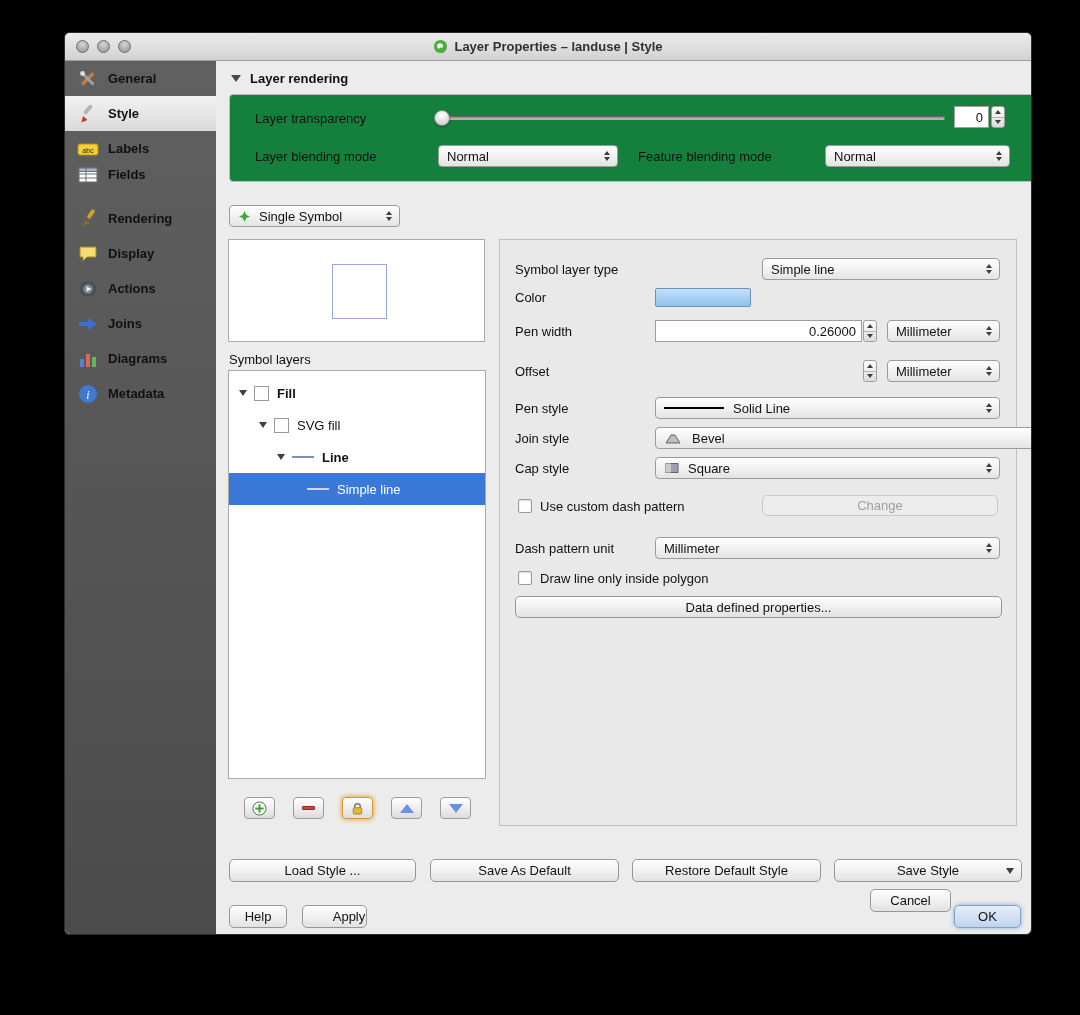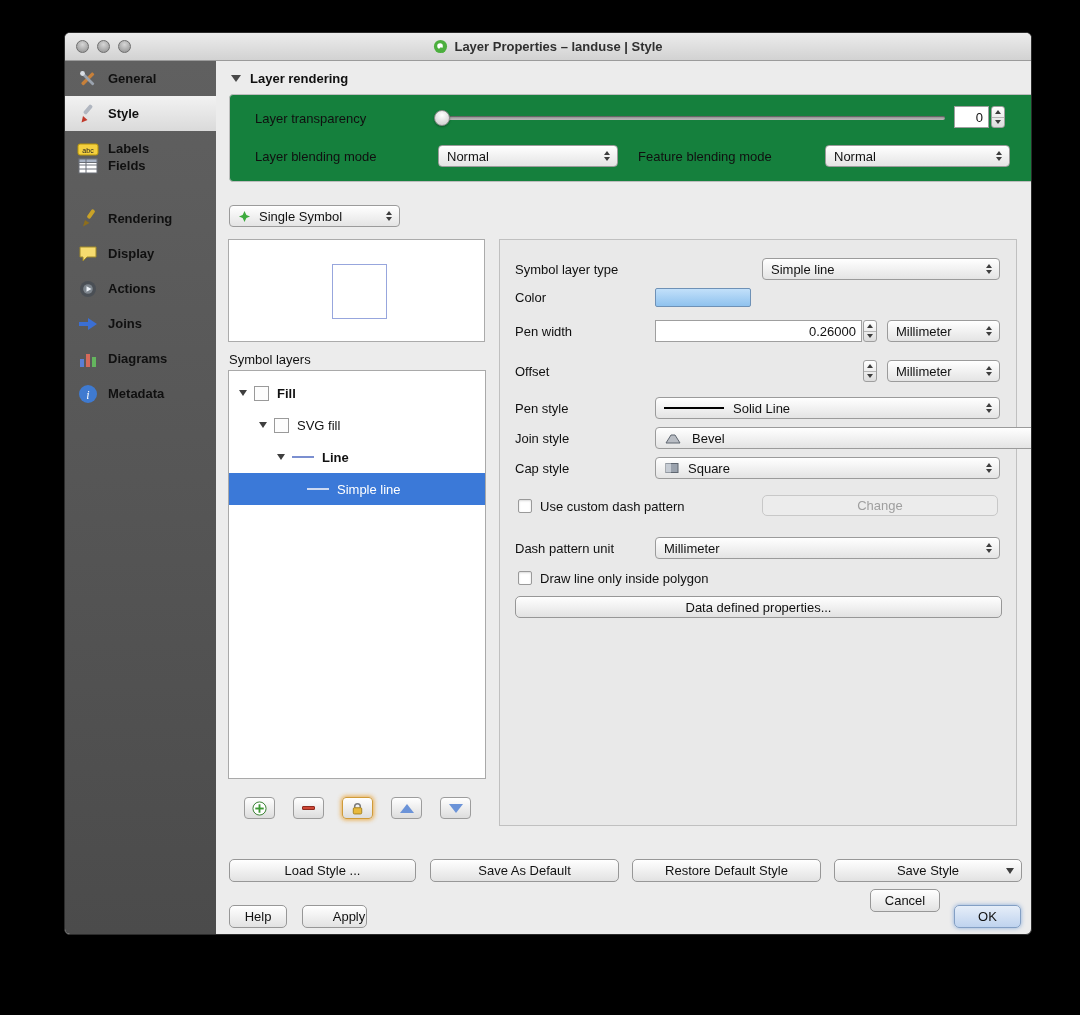--- a/index.html
+++ b/index.html
@@ -148,21 +148,21 @@
           </svg></span>
       <span class="lbl">Style</span>
     </div>
     <div class="side-item" style="top:70px">
       <span class="side-icon"><svg viewBox="0 0 22 22">
             <rect x="1" y="6" width="20" height="11" rx="2" fill="#f4d03f" stroke="#b7950b"></rect>
             <text x="11" y="14.5" font-size="7" text-anchor="middle" font-family="sans-serif" fill="#222">abc</text>
           </svg></span>
       <span class="lbl">Labels</span>
     </div>
-    <div class="side-item" style="top:87px">
+    <div class="side-item" style="top:96px">
       <span class="side-icon"><svg viewBox="0 0 22 22">
             <rect x="2" y="4" width="18" height="14" fill="#fff" stroke="#6b6f76"></rect>
             <rect x="2" y="4" width="18" height="3.5" fill="#aab4c4" stroke="#6b6f76"></rect>
             <line x1="2" y1="10" x2="20" y2="10" stroke="#6b6f76"></line>
             <line x1="2" y1="14" x2="20" y2="14" stroke="#6b6f76"></line>
             <line x1="9" y1="4" x2="9" y2="18" stroke="#6b6f76"></line>
           </svg></span>
       <span class="lbl">Fields</span>
     </div>
     <div class="side-item" style="top:140px">
@@ -441,20 +441,20 @@
     <span>Save Style</span>
     <span class="save-style-arrow"></span>
   </div>
 
   <div class="btn" style="left:164px; top:872px; width:58px; height:23px;">
     <span>Help</span>
   </div>
   <div class="btn" style="left:237px; top:872px; width:65px; height:23px;padding-left:29px;">
     <span>Apply</span>
   </div>
-  <div class="btn" style="left:805px; top:856px; width:70px; height:23px;text-align:center;">
+  <div class="btn" style="left:805px; top:856px; width:81px; height:23px;text-align:center;">
     <span>Cancel</span>
   </div>
   <div class="btn default" style="left:889px; top:872px; width:67px; height:23px;">
     <span>OK</span>
   </div>
 
 </div>
 
 </body></html>

